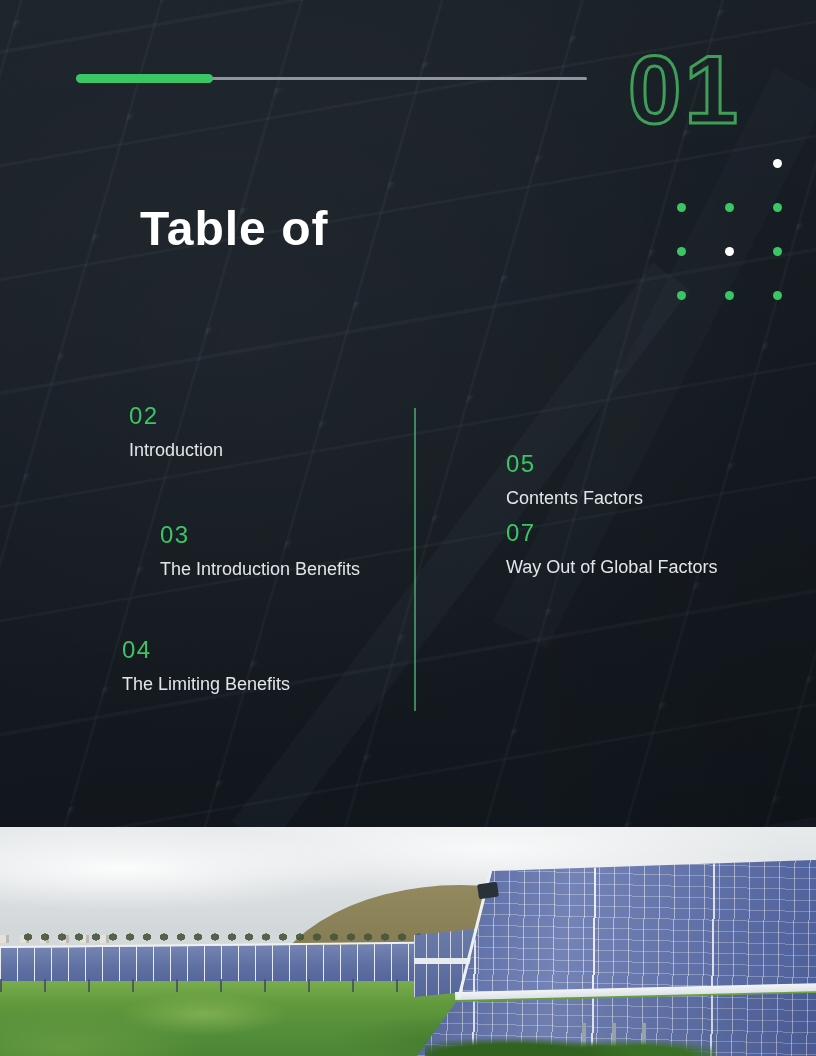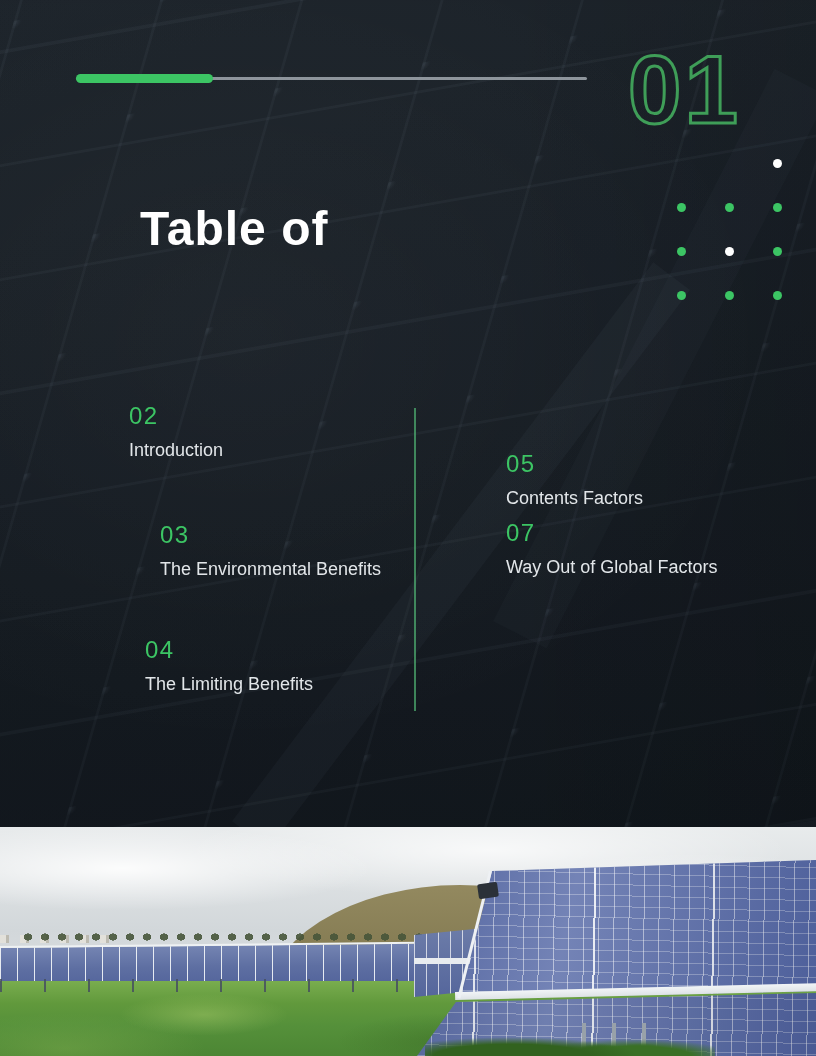--- a/index.html
+++ b/index.html
@@ -49,21 +49,21 @@
   .d-blank{background:transparent;}
   
   .title{position:absolute;left:128px;top:188px;margin:12px;z-index:3;
     font-size:48px;font-weight:800;line-height:1.22;letter-spacing:1px;}
   .title .t1{display:block;color:#ffffff;}
   .title .t2{display:block;color:#3cc564;}
   
   .toc-item{position:absolute;z-index:3;}
   .pos-0{left:129px;top:400px;}
   .pos-1{left:129px;top:519px;margin-left:31px;}
-  .pos-2{left:145px;top:634px;}
+  .pos-2{left:122px;top:634px;}
   .pos-3{left:506px;top:400px;margin-top:48px;}
   .pos-4{left:506px;top:517px;}
   .toc-number{font-size:24px;font-weight:400;letter-spacing:1.5px;
     color:#3cc564;line-height:32px;}
   .toc-label{font-size:18px;font-weight:400;color:#e2e6e9;line-height:24px;margin-top:6px;}
   .toc-divider{position:absolute;left:414px;top:408px;width:2px;height:303px;
     background:rgba(80,180,115,.70);z-index:3;}
   
   .photo{position:absolute;left:0;top:827px;width:816px;height:229px;overflow:hidden;z-index:5;}
   .sky{position:absolute;inset:0;z-index:0;
@@ -161,21 +161,21 @@
   <h1 class="title">
     <span class="t1">Table of</span>
   </h1>
 
   <div class="toc-item pos-0">
     <div class="toc-number">02</div>
     <div class="toc-label">Introduction</div>
   </div>
   <div class="toc-item pos-1">
     <div class="toc-number">03</div>
-    <div class="toc-label">The Environmental Benefits</div>
+    <div class="toc-label">The Introduction Benefits</div>
   </div>
   <div class="toc-item pos-2">
     <div class="toc-number">04</div>
     <div class="toc-label">The Limiting Benefits</div>
   </div>
   <div class="toc-item pos-3">
     <div class="toc-number">05</div>
     <div class="toc-label">Contents Factors</div>
   </div>
   <div class="toc-item pos-4">

